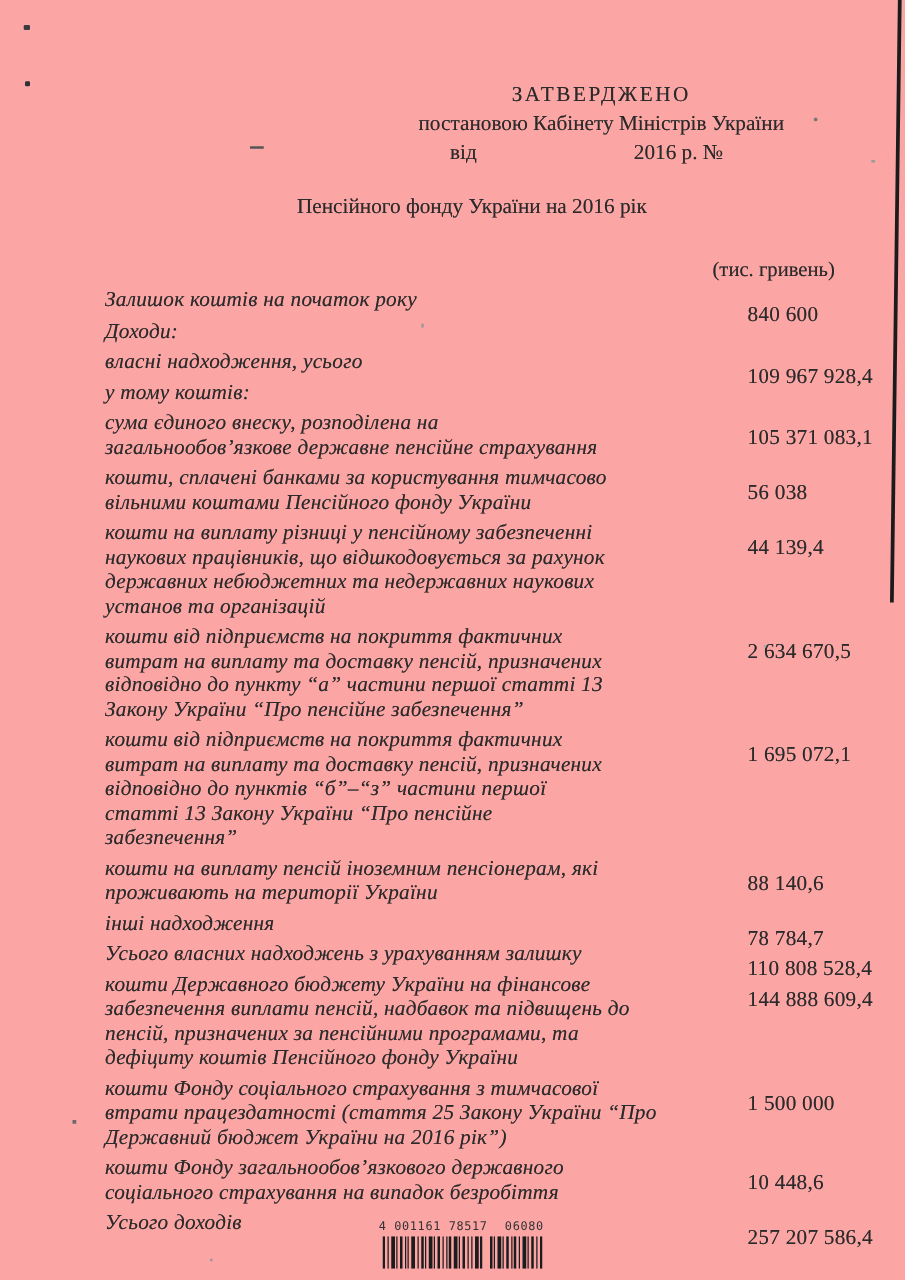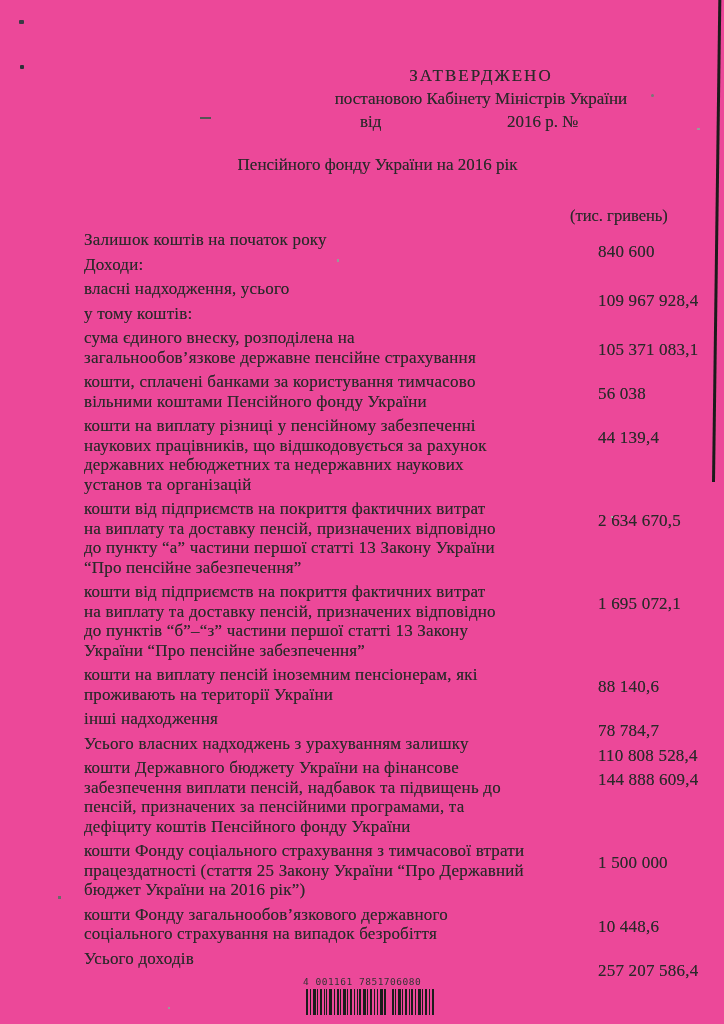--- a/index.html
+++ b/index.html
@@ -1,20 +1,20 @@
 <!DOCTYPE html>
 <html><head>
 <meta charset="utf-8">
 <style>
   html,body { margin:0; padding:0; background:#e8e8e8; }
   .page {
     position:relative;
     width:724px; height:1024px;
     margin:0 auto;
-    background:#ec4899;
+    background:#fca5a5;
     overflow:hidden;
     font-family:"Liberation Serif","DejaVu Serif",serif;
     color:#2a2a2a;
     text-shadow:0 0 .5px rgba(42,42,42,.55);
   }
 
   
   .approval {
     position:absolute; left:322px; top:64px; width:318px;
     font-size:17px; line-height:23px; text-align:center;
@@ -32,30 +32,30 @@
   .doc-title .t1 { letter-spacing:1.5px; }
 
   .units { position:absolute; left:545px; top:206px; font-size:16.5px;margin-left:25px; }
 
   
   .rows {
     position:absolute; left:84px; top:230px; width:592px;
     font-size:17px; line-height:19.5px; letter-spacing:.2px;
   }
   .row { position:relative; margin-bottom:5px; }
-  .row .label { max-width:440px; }
+  .row .label { max-width:440px;font-style:italic; }
   .row.indent .label { max-width:412px; }
   .row.w452 .label { max-width:452px; }
   .row.w432 .label { max-width:432px; }
   .row .value { position:absolute; left:466px; top:12px; white-space:nowrap;margin-left:48px; }
 
   
   .barcode { position:absolute; left:302px; top:976px; width:134px; }
   .barcode .digits {
-    display:flex; justify-content:flex-start;
+    display:flex; justify-content:space-between;
     font-family:"DejaVu Sans Mono",monospace;
     font-size:9.5px; letter-spacing:.5px; color:#333;
     text-shadow:none; padding:0 1px;
   }
   .barcode .bars { display:flex; gap:6px; margin-top:2px; margin-left:4px; }
   .barcode svg rect { fill:#1c1c1c; }
 
   
   .art { position:absolute; text-shadow:none; }
   .edge-line {

